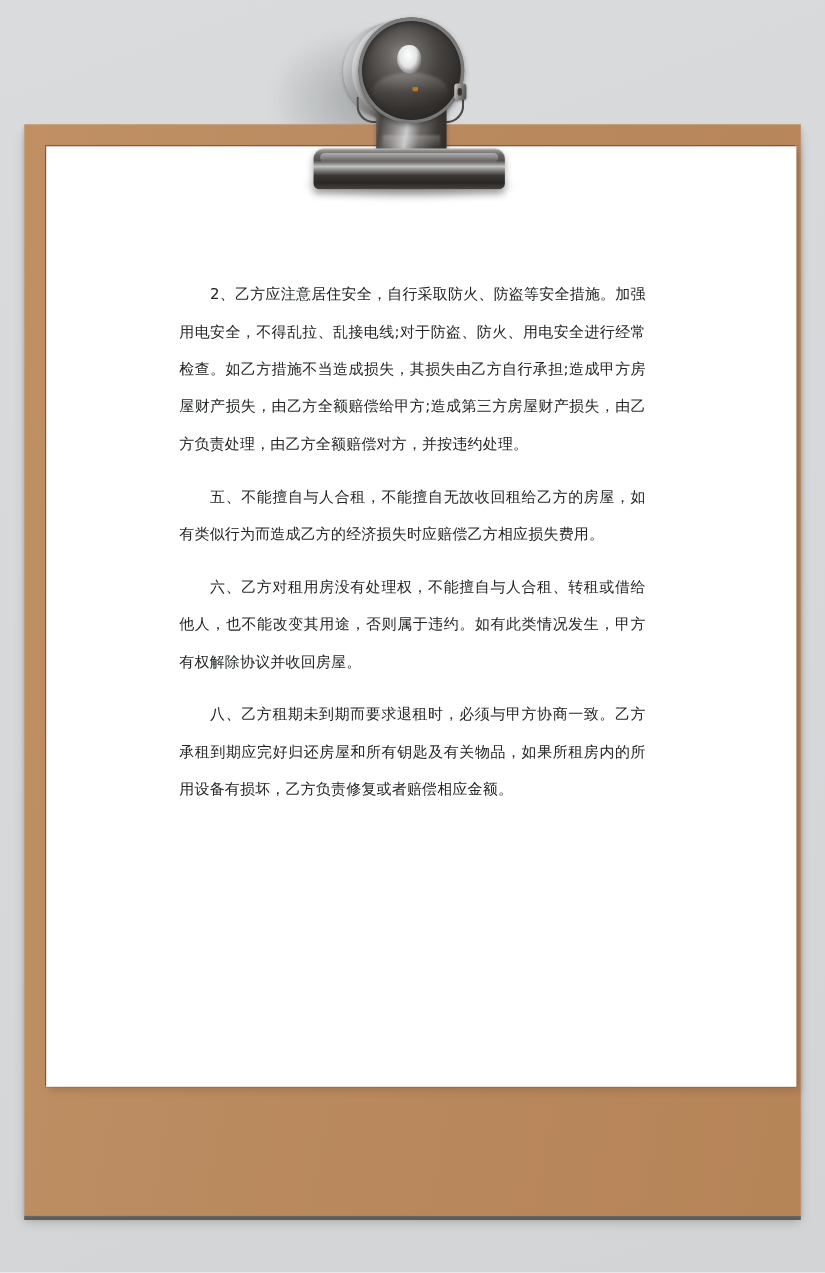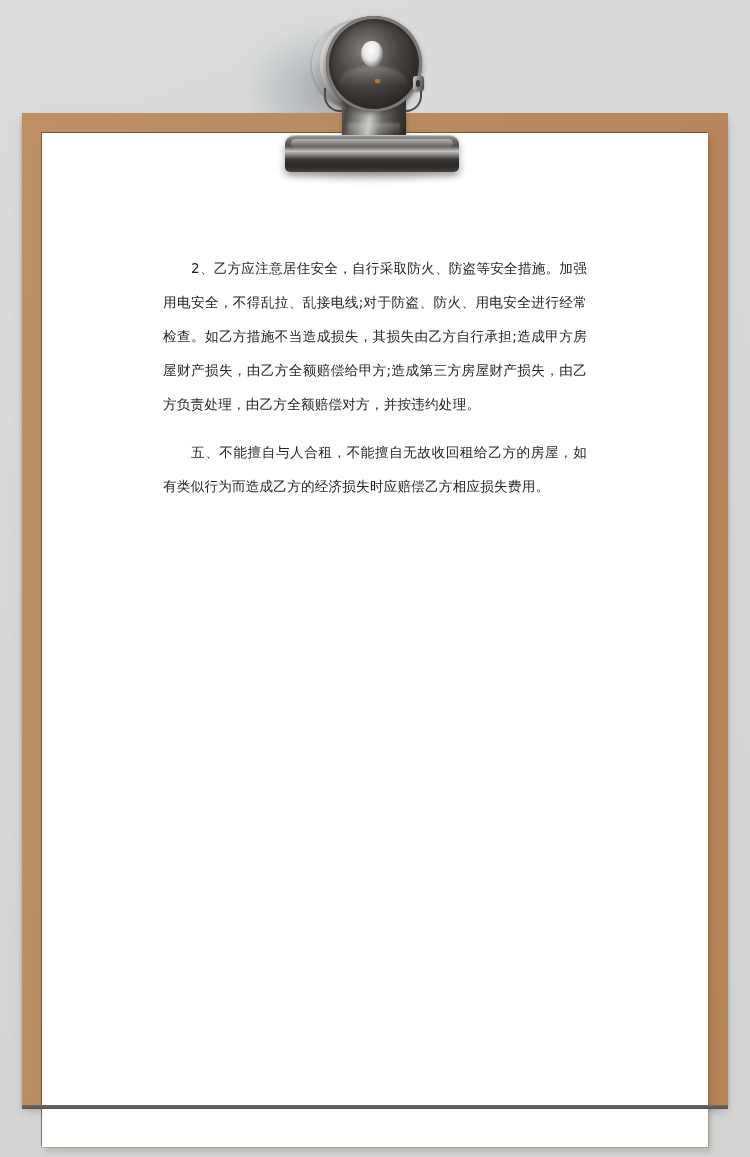--- a/index.html
+++ b/index.html
@@ -57,25 +57,26 @@
     height: 4px;
     background: linear-gradient(180deg, #6c6a68 0%, #55534f 100%);
   }
 
   
   .paper {
     position: absolute;
     left: 20px;
     top: 20px;
     width: 666px;
-    height: 1014px;
+    height: 855px;
     background: #ffffff;
     box-shadow: -1px -1px 0 0 rgba(60,35,15,0.45),
                  0 0 0 1px rgba(120,80,45,0.25),
                  3px 4px 6px rgba(90,60,35,0.22);
+    padding-left: 16px;
   }
 
   
   .doc {
     position: absolute;
     left: 121px;
     top: 118px;
     width: 424px;
   }
   .para {
@@ -282,20 +283,22 @@
 
   <div class="wall-shadow"></div>
 
   <div class="board">
 
     <div class="paper">
 
       <div class="doc">
         <p class="para indent">2、乙方应注意居住安全，自行采取防火、防盗等安全措施。加强用电安全，不得乱拉、乱接电线;对于防盗、防火、用电安全进行经常检查。如乙方措施不当造成损失，其损失由乙方自行承担;造成甲方房屋财产损失，由乙方全额赔偿给甲方;造成第三方房屋财产损失，由乙方负责处理，由乙方全额赔偿对方，并按违约处理。</p>
         <p class="para indent">五、不能擅自与人合租，不能擅自无故收回租给乙方的房屋，如有类似行为而造成乙方的经济损失时应赔偿乙方相应损失费用。</p>
+        <p class="para indent">六、乙方对租用房没有处理权，不能擅自与人合租、转租或借给他人，也不能改变其用途，否则属于违约。如有此类情况发生，甲方有权解除协议并收回房屋。</p>
+        <p class="para indent">八、乙方租期未到期而要求退租时，必须与甲方协商一致。乙方承租到期应完好归还房屋和所有钥匙及有关物品，如果所租房内的所用设备有损坏，乙方负责修复或者赔偿相应金额。</p>
       </div>
 
     </div>
   </div>
 
   <div class="clip">
     <div class="clip-ring-a"></div>
     <div class="clip-ring-b"></div>
     <div class="clip-arm left"></div>
     <div class="clip-arm right"></div>

